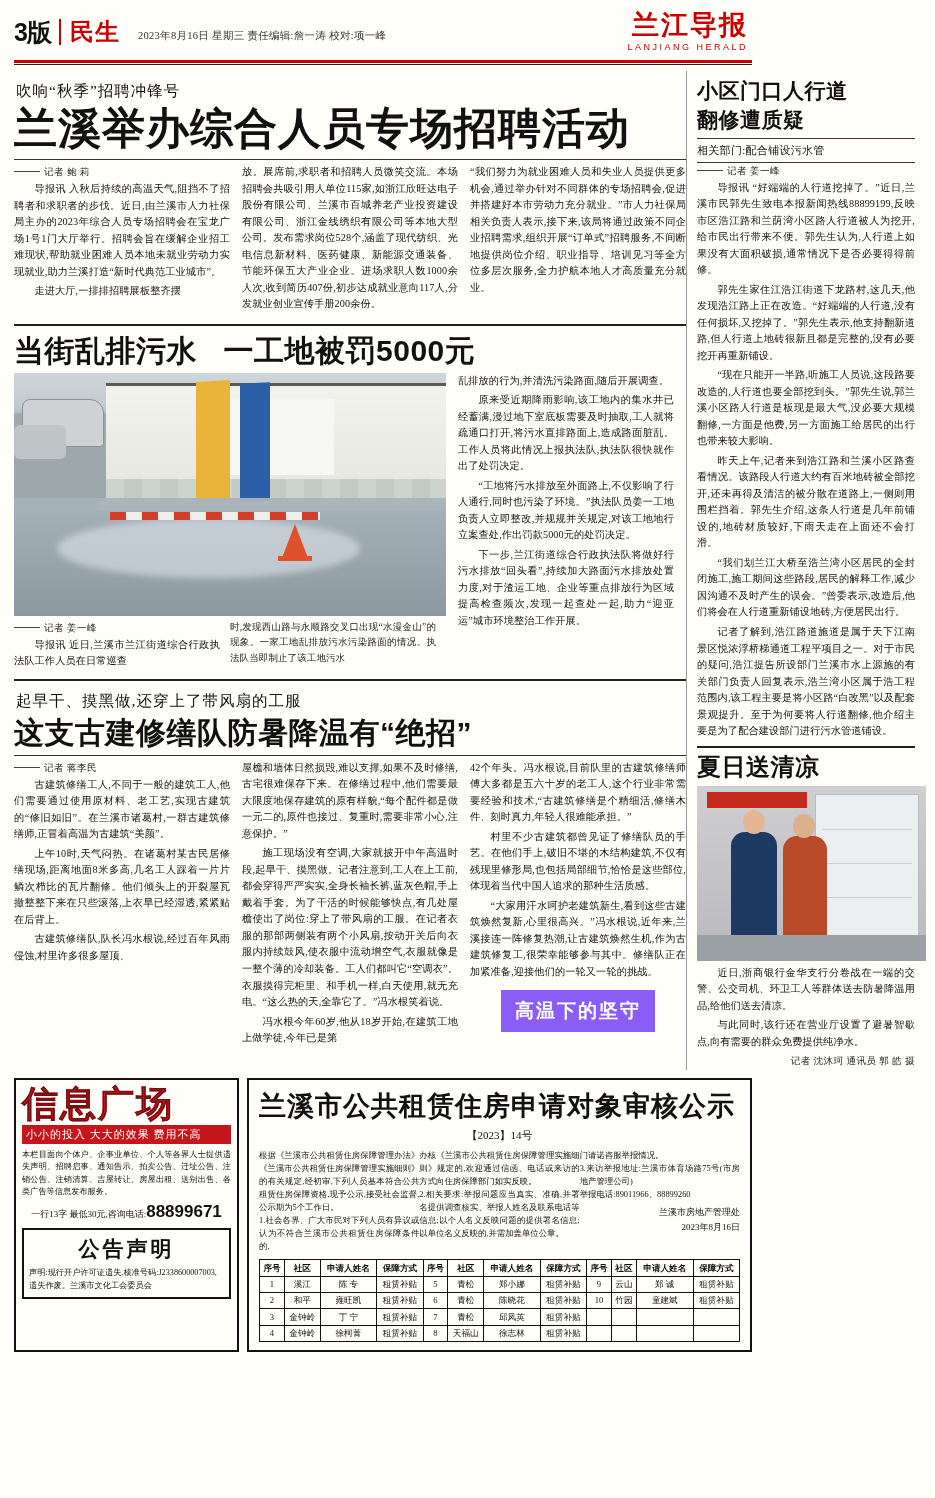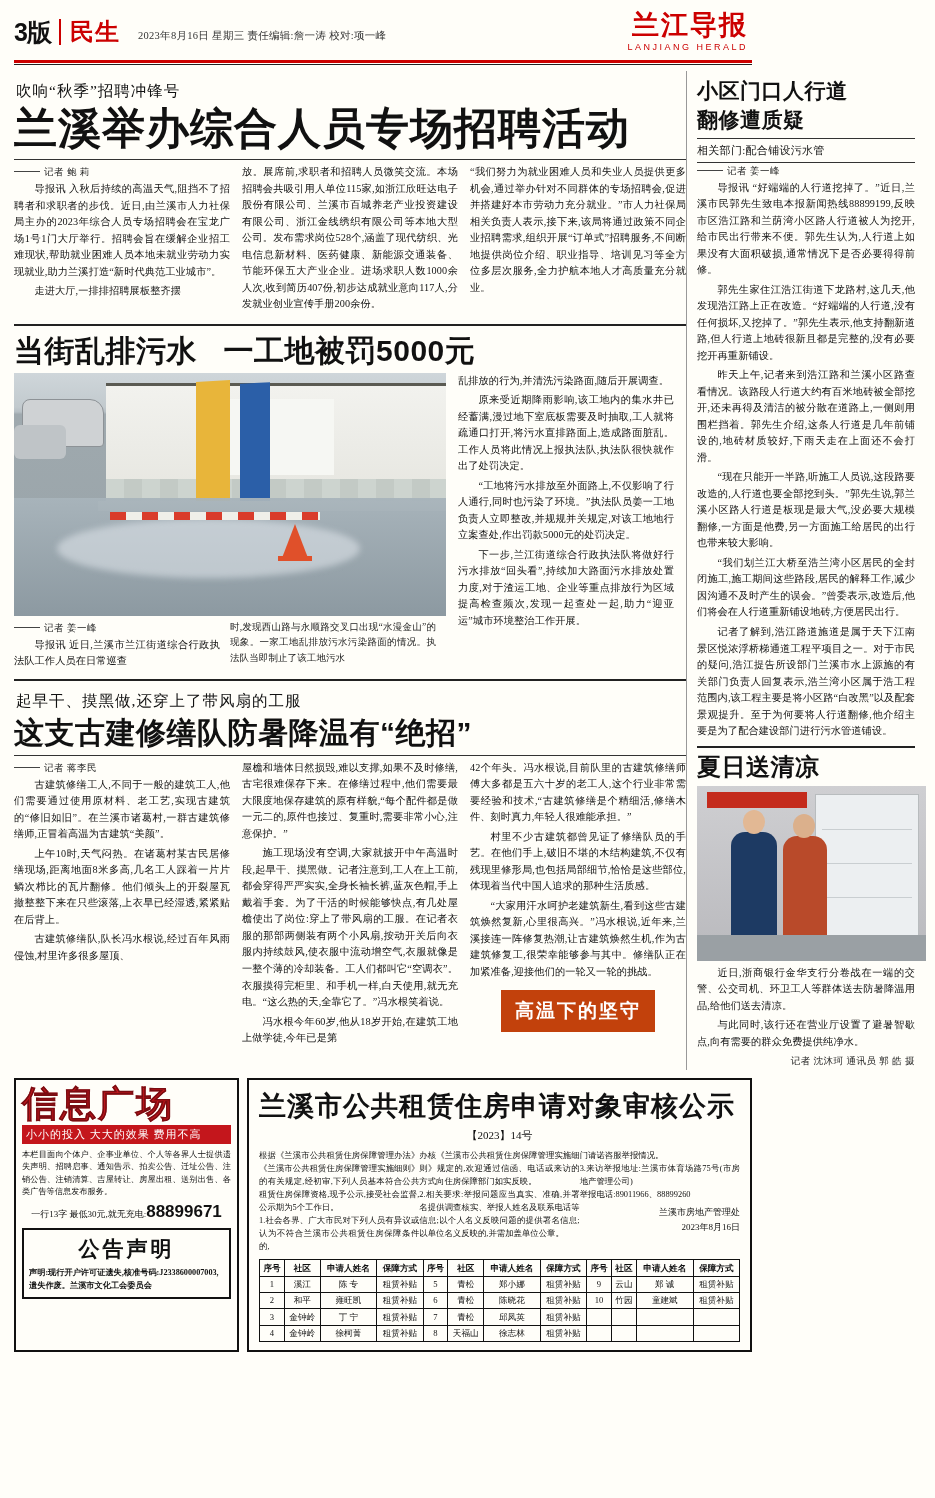--- a/index.html
+++ b/index.html
@@ -116,21 +116,21 @@
     border-left: 13px solid transparent; border-right: 13px solid transparent; border-bottom: 34px solid #e0502a; }
   .cone:after{ content:""; position:absolute; left:-17px; top:32px; width:34px; height:5px; background:#e0502a;}
   .barrier { position:absolute; left: 96px; bottom: 96px; width: 210px; height: 8px;
     background: repeating-linear-gradient(90deg,#d93b2b 0 16px,#f0efe9 16px 32px); }
   .curb { position:absolute; left: 84px; top: 128px; width: 350px; height: 10px; background:#d8dbd6; }
   .photo-caption { font-size: 9.5px; color:#222; }
 
   
   .story3 { margin-top: 8px; }
   .stamp {
-    display: inline-block; background: #c2410c; color: #fff;
+    display: inline-block; background: #8b5cf6; color: #fff;
     font-family: "Liberation Sans", sans-serif; font-weight: bold;
     font-size: 19px; letter-spacing: 2px; padding: 8px 14px; margin-top: 6px;
   }
 
   
   .rc-title {
     font-family: "Liberation Sans", sans-serif; font-weight: bold;
     font-size: 21px; line-height: 1.3; letter-spacing: .5px; margin: 6px 0 4px 0;
   }
   .rc-sub { font-size: 11px; margin: 4px 0 4px 0; letter-spacing: .3px; }
@@ -156,21 +156,21 @@
     font-family: "Liberation Serif", serif; font-weight: bold; font-size: 36px;
     color: #c4161c; letter-spacing: 2px; line-height: 1;
     -webkit-text-stroke: 0.5px #7a0d12;
   }
   .ad-slogan { background:#c4161c; color:#fff; font-size: 11px; padding: 2px 4px; margin-top: 3px; letter-spacing: 1px;}
   .ad-body { font-size: 8.2px; line-height: 1.5; text-align: justify; margin-top: 5px; color: #111;}
   .ad-price { font-size: 9px; margin-top: 4px; text-align:center; }
   .ad-phone { font-family:"Liberation Sans",sans-serif; font-weight:bold; font-size: 17px; }
   .notice-box { border: 2px solid #111; margin-top: 6px; padding: 5px; }
   .notice-title { font-family:"Liberation Sans",sans-serif; font-weight:bold; font-size: 21px; letter-spacing:3px; text-align:center;}
-  .notice-body { font-size: 8.2px; line-height:1.5; margin-top:4px;font-weight:bold;}
+  .notice-body { font-size: 8.2px; line-height:1.5; margin-top:4px;}
 
   .pub-box { flex: 1; padding: 8px 10px; }
   .pub-title {
     font-family:"Liberation Sans",sans-serif; font-weight:bold; font-size: 27px;
     letter-spacing: 1px;
   }
   .pub-no { text-align:center; font-size: 11px; margin-top: 4px; }
   .pub-cols { display:flex; gap: 0; margin-top: 6px; }
   .pub-cols > div { flex:1; }
   .pub-text { font-size: 8.4px; line-height: 1.55; text-align: justify; }
@@ -296,22 +296,22 @@
 
       <div>
         <div class="rc-title">小区门口人行道</div>
         <div class="rc-title" style="margin-top:-2px;">翻修遭质疑</div>
         <div class="hr"></div>
         <div class="rc-sub">相关部门:配合铺设污水管</div>
         <div class="hr"></div>
         <div class="byline"><span class="line"></span><span>记者  姜一峰</span></div>
         <p class="bodytext">导报讯  “好端端的人行道挖掉了。”近日,兰溪市民郭先生致电本报新闻热线88899199,反映市区浩江路和兰荫湾小区路人行道被人为挖开,给市民出行带来不便。郭先生认为,人行道上如果没有大面积破损,通常情况下是否必要得得前修。</p>
         <p class="bodytext">郭先生家住江浩江街道下龙路村,这几天,他发现浩江路上正在改造。“好端端的人行道,没有任何损坏,又挖掉了。”郭先生表示,他支持翻新道路,但人行道上地砖很新且都是完整的,没有必要挖开再重新铺设。</p>
+        <p class="bodytext">“现在只能开一半路,听施工人员说,这段路要改造的,人行道也要全部挖到头。”郭先生说,郭兰溪小区路人行道是板现是最大气,没必要大规模翻修,一方面是他费,另一方面施工给居民的出行也带来较大影响。</p>
         <p class="bodytext">昨天上午,记者来到浩江路和兰溪小区路查看情况。该路段人行道大约有百米地砖被全部挖开,还未再得及清洁的被分散在道路上,一侧则用围栏挡着。郭先生介绍,这条人行道是几年前铺设的,地砖材质较好,下雨天走在上面还不会打滑。</p>
-        <p class="bodytext">“现在只能开一半路,听施工人员说,这段路要改造的,人行道也要全部挖到头。”郭先生说,郭兰溪小区路人行道是板现是最大气,没必要大规模翻修,一方面是他费,另一方面施工给居民的出行也带来较大影响。</p>
         <p class="bodytext">“我们划兰江大桥至浩兰湾小区居民的全封闭施工,施工期间这些路段,居民的解释工作,减少因沟通不及时产生的误会。”曾委表示,改造后,他们将会在人行道重新铺设地砖,方便居民出行。</p>
         <p class="bodytext">记者了解到,浩江路道施道是属于天下江南景区悦浓浮桥梯通道工程平项目之一。对于市民的疑问,浩江提告所设部门兰溪市水上源施的有关部门负责人回复表示,浩兰湾小区属于浩工程范围内,该工程主要是将小区路“白改黑”以及配套景观提升。至于为何要将人行道翻修,他介绍主要是为了配合建设部门进行污水管道铺设。</p>
       </div>
 
       <div class="hr-thick" style="margin-top:6px;"></div>
 
       <div>
         <div class="headline-md" style="font-size:24px;">夏日送清凉</div>
         <div class="photo photo-summer">
           <div class="red-banner"></div>
@@ -332,21 +332,21 @@
     </div>
   </div>
 
   <div class="bottom">
 
     <div class="box ad-box">
       <div class="ad-title">信息广场</div>
       <div class="ad-slogan">小小的投入  大大的效果  费用不高</div>
       <div class="ad-body">本栏目面向个体户、企事业单位、个人等各界人士提供遗失声明、招聘启事、通知告示、拍卖公告、迁址公告、注销公告、注销清算、吉屋转让、房屋出租、送别出售、各类广告等信息发布服务。</div>
       <div class="ad-price">
-        <span>一行13字  最低30元,</span><span>就无充电:</span><span class="ad-phone">88899671</span>
+        <span>一行13字  最低30元,</span><span>咨询电话:</span><span class="ad-phone">88899671</span>
       </div>
       <div class="notice-box">
         <div class="notice-title">公告声明</div>
         <div class="notice-body">声明:现行开户许可证遗失,核准号码:J2338600007003,遗失作废。兰溪市文化工会委员会</div>
       </div>
     </div>
 
     <div class="box pub-box">
       <div class="pub-title">兰溪市公共租赁住房申请对象审核公示</div>
       <div class="pub-no">【2023】14号</div>

